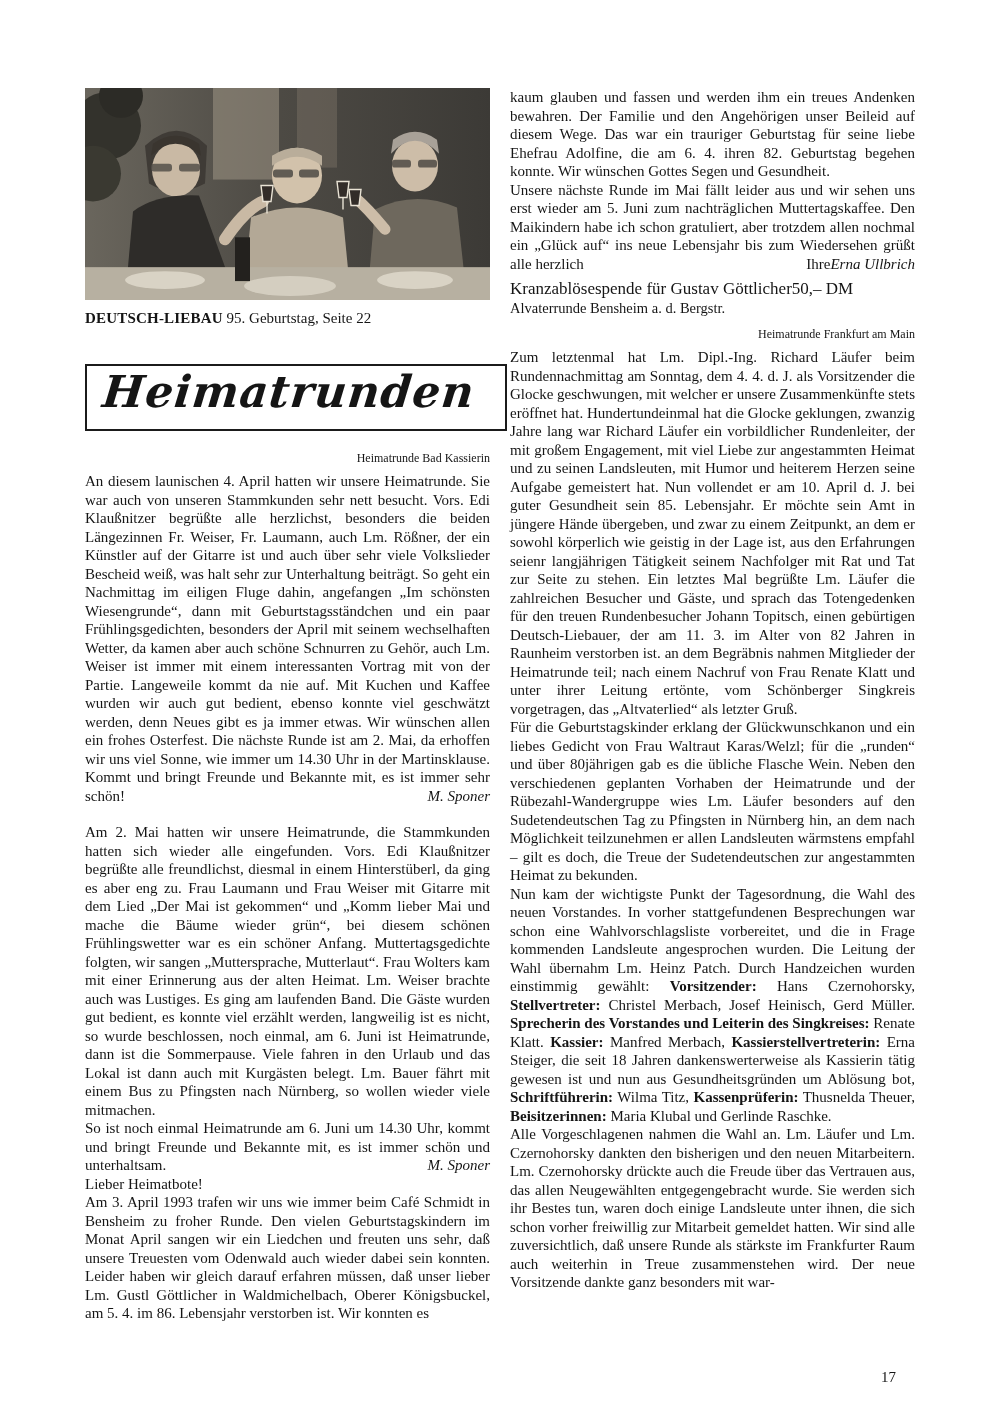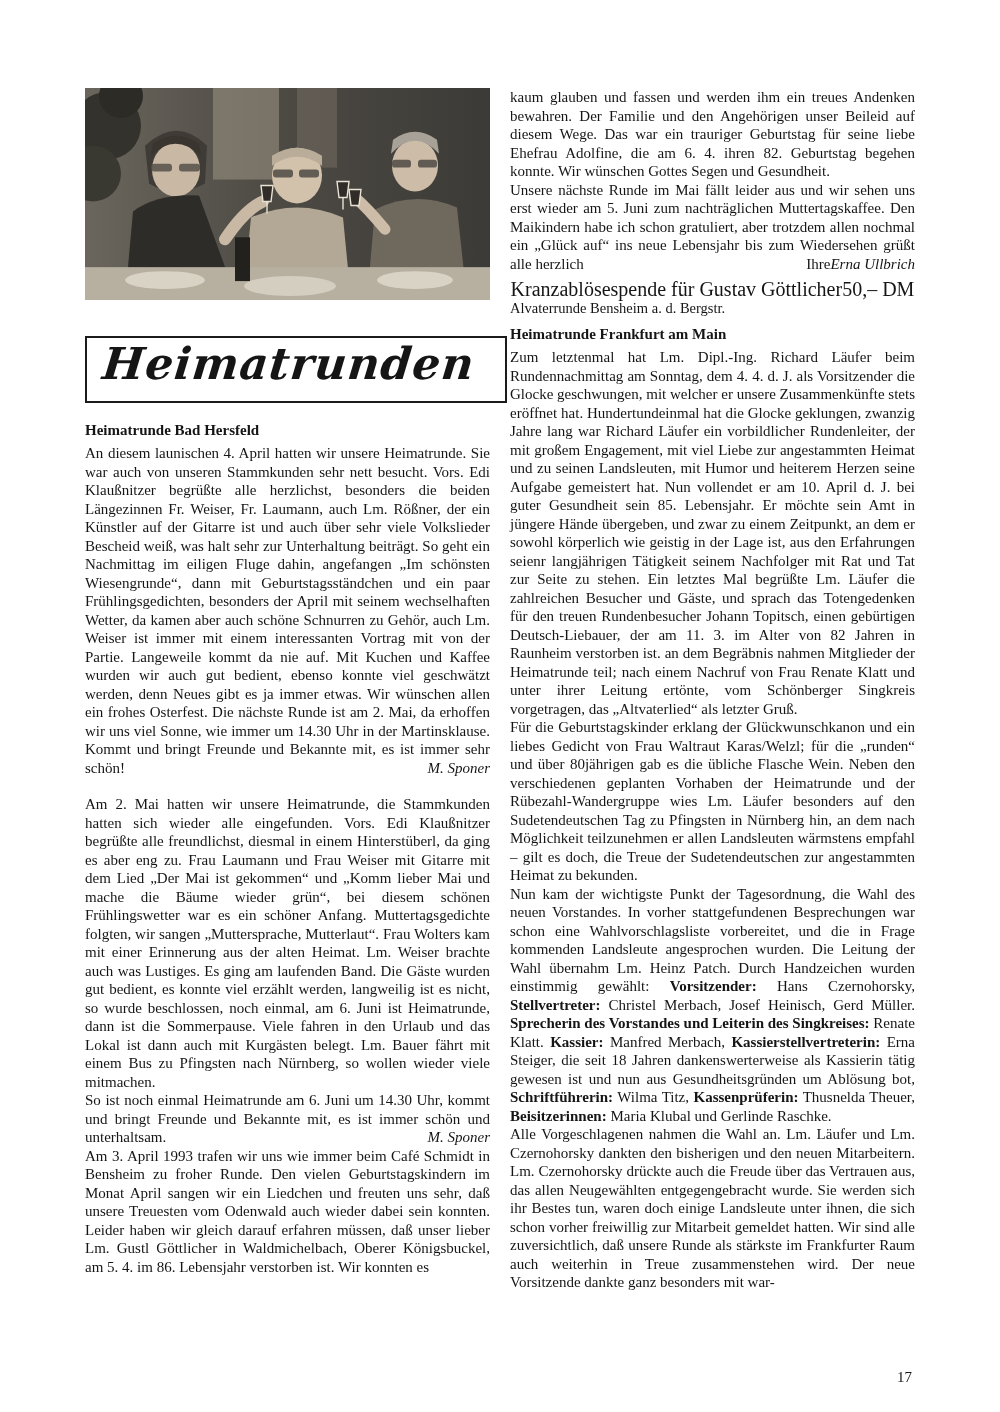--- a/index.html
+++ b/index.html
@@ -31,44 +31,44 @@
     font-style: italic;
     font-weight: bold;
     font-size: 44px;
     letter-spacing: 1px;
     display: inline-block;
     transform: skewX(-6deg);
     white-space: nowrap;
   }
 
   .section-title {
-    font-size: 15px; font-weight: bold; text-align: left;
+    font-size: 12px; font-weight: normal; text-align: right;
     margin: 14px 0 4px 0; line-height: 19px;
   }
   .body-p {
     margin: 0;
     font-size: 15px;
     line-height: 18.5px;
     text-align: justify;
     hyphens: auto; -webkit-hyphens: auto;
   }
   .body-p::after { content: ""; display: table; clear: both; }
   .gap-top { margin-top: 18px; }
   .gap-top-sm { margin-top: 8px; }
 
   .sig { float: right; font-style: italic; padding-left: 12px; }
   .sig .prefix { font-style: normal; }
 
   .spende-row {
-    display: flex; justify-content: center;
-    font-size: 20px; line-height: 18.5px; margin-top: 7px;
+    display: flex; justify-content: flex-start;
+    font-size: 17px; line-height: 18.5px; margin-top: 7px;
   }
   .spende-org { font-size: 14.5px; line-height: 18.5px; }
 
-  .page-number { position: absolute; right: 88px; bottom: 26px; font-size: 15px; }
+  .page-number { position: absolute; right: 104px; bottom: 26px; font-size: 15px; }
 </style>
 </head>
 <body>
 
 <div class="sheet">
   <div class="columns">
 
     <div class="col">
 
       <figure class="photo-block">
@@ -115,35 +115,39 @@
             <line x1="258" y1="110" x2="258" y2="122"></line>
             <path d="M264 102 l12 0 l-2 16 l-8 0 Z"></path>
           </g>
 
           <rect x="0" y="180" width="405" height="33" fill="#b7b0a1"></rect>
           <ellipse cx="80" cy="193" rx="40" ry="9" fill="#d9d3c5"></ellipse>
           <ellipse cx="205" cy="199" rx="46" ry="10" fill="#d4cec0"></ellipse>
           <ellipse cx="330" cy="193" rx="38" ry="9" fill="#d9d3c5"></ellipse>
           <rect x="150" y="150" width="15" height="44" fill="#23211e"></rect>
         </svg>
+        <figcaption class="caption">
+          <b>DEUTSCH-LIEBAU</b><span> 95. Geburtstag, Seite 22</span>
+        </figcaption>
       </figure>
 
       <div class="logo-box">
         <span class="logo-text">Heimatrunden</span>
       </div>
 
-      <h2 class="section-title">Heimatrunde Bad Hersfeld</h2>
+      <h2 class="section-title">Heimatrunde Bad Kassierin</h2>
 
       <p class="body-p"><span>An diesem launischen 4. April hatten wir unsere Heimatrunde. Sie war auch von unseren Stammkunden sehr nett besucht. Vors. Edi Klaußnitzer begrüßte alle herzlichst, besonders die beiden Längezinnen Fr. Weiser, Fr. Laumann, auch Lm. Rößner, der ein Künstler auf der Gitarre ist und auch über sehr viele Volkslieder Bescheid weiß, was halt sehr zur Unterhaltung beiträgt. So geht ein Nachmittag im eiligen Fluge dahin, angefangen „Im schönsten Wiesengrunde“, dann mit Geburtstagsständchen und ein paar Frühlingsgedichten, besonders der April mit seinem wechselhaften Wetter, da kamen aber auch schöne Schnurren zu Gehör, auch Lm. Weiser ist immer mit einem interessanten Vortrag mit von der Partie. Langeweile kommt da nie auf. Mit Kuchen und Kaffee wurden wir auch gut bedient, ebenso konnte viel geschwätzt werden, denn Neues gibt es ja immer etwas. Wir wünschen allen ein frohes Osterfest. Die nächste Runde ist am 2. Mai, da erhoffen wir uns viel Sonne, wie immer um 14.30 Uhr in der Martinsklause. Kommt und bringt Freunde und Bekannte mit, es ist immer sehr schön!</span><span class="sig">M. Sponer</span></p>
 
       <p class="body-p gap-top">Am 2. Mai hatten wir unsere Heimatrunde, die Stammkunden hatten sich wieder alle eingefunden. Vors. Edi Klaußnitzer begrüßte alle freundlichst, diesmal in einem Hinterstüberl, da ging es aber eng zu. Frau Laumann und Frau Weiser mit Gitarre mit dem Lied „Der Mai ist gekommen“ und „Komm lieber Mai und mache die Bäume wieder grün“, bei diesem schönen Frühlingswetter war es ein schöner Anfang. Muttertagsgedichte folgten, wir sangen „Muttersprache, Mutterlaut“. Frau Wolters kam mit einer Erinnerung aus der alten Heimat. Lm. Weiser brachte auch was Lustiges. Es ging am laufenden Band. Die Gäste wurden gut bedient, es konnte viel erzählt werden, langweilig ist es nicht, so wurde beschlossen, noch einmal, am 6. Juni ist Heimatrunde, dann ist die Sommerpause. Viele fahren in den Urlaub und das Lokal ist dann auch mit Kurgästen belegt. Lm. Bauer fährt mit einem Bus zu Pfingsten nach Nürnberg, so wollen wieder viele mitmachen.</p>
 
       <p class="body-p"><span>So ist noch einmal Heimatrunde am 6. Juni um 14.30 Uhr, kommt und bringt Freunde und Bekannte mit, es ist immer schön und unterhaltsam.</span><span class="sig">M. Sponer</span></p>
 
 
+      <p class="body-p">Lieber Heimatbote!</p>
 
       <p class="body-p">Am 3. April 1993 trafen wir uns wie immer beim Café Schmidt in Bensheim zu froher Runde. Den vielen Geburtstagskindern im Monat April sangen wir ein Liedchen und freuten uns sehr, daß unsere Treuesten vom Odenwald auch wieder dabei sein konnten. Leider haben wir gleich darauf erfahren müssen, daß unser lieber Lm. Gustl Göttlicher in Waldmichelbach, Oberer Königsbuckel, am 5. 4. im 86. Lebensjahr verstorben ist. Wir konnten es</p>
 
     </div>
 
     <div class="col">
 
       <p class="body-p">kaum glauben und fassen und werden ihm ein treues Andenken bewahren. Der Familie und den Angehörigen unser Beileid auf diesem Wege. Das war ein trauriger Geburtstag für seine liebe Ehefrau Adolfine, die am 6. 4. ihren 82. Geburtstag begehen konnte. Wir wünschen Gottes Segen und Gesundheit.</p>
 
       <p class="body-p"><span>Unsere nächste Runde im Mai fällt leider aus und wir sehen uns erst wieder am 5. Juni zum nachträglichen Muttertagskaffee. Den Maikindern habe ich schon gratuliert, aber trotzdem allen nochmal ein „Glück auf“ ins neue Lebensjahr bis zum Wiedersehen grüßt alle herzlich</span><span class="sig"><span class="prefix">Ihre</span><i>Erna Ullbrich</i></span></p>

